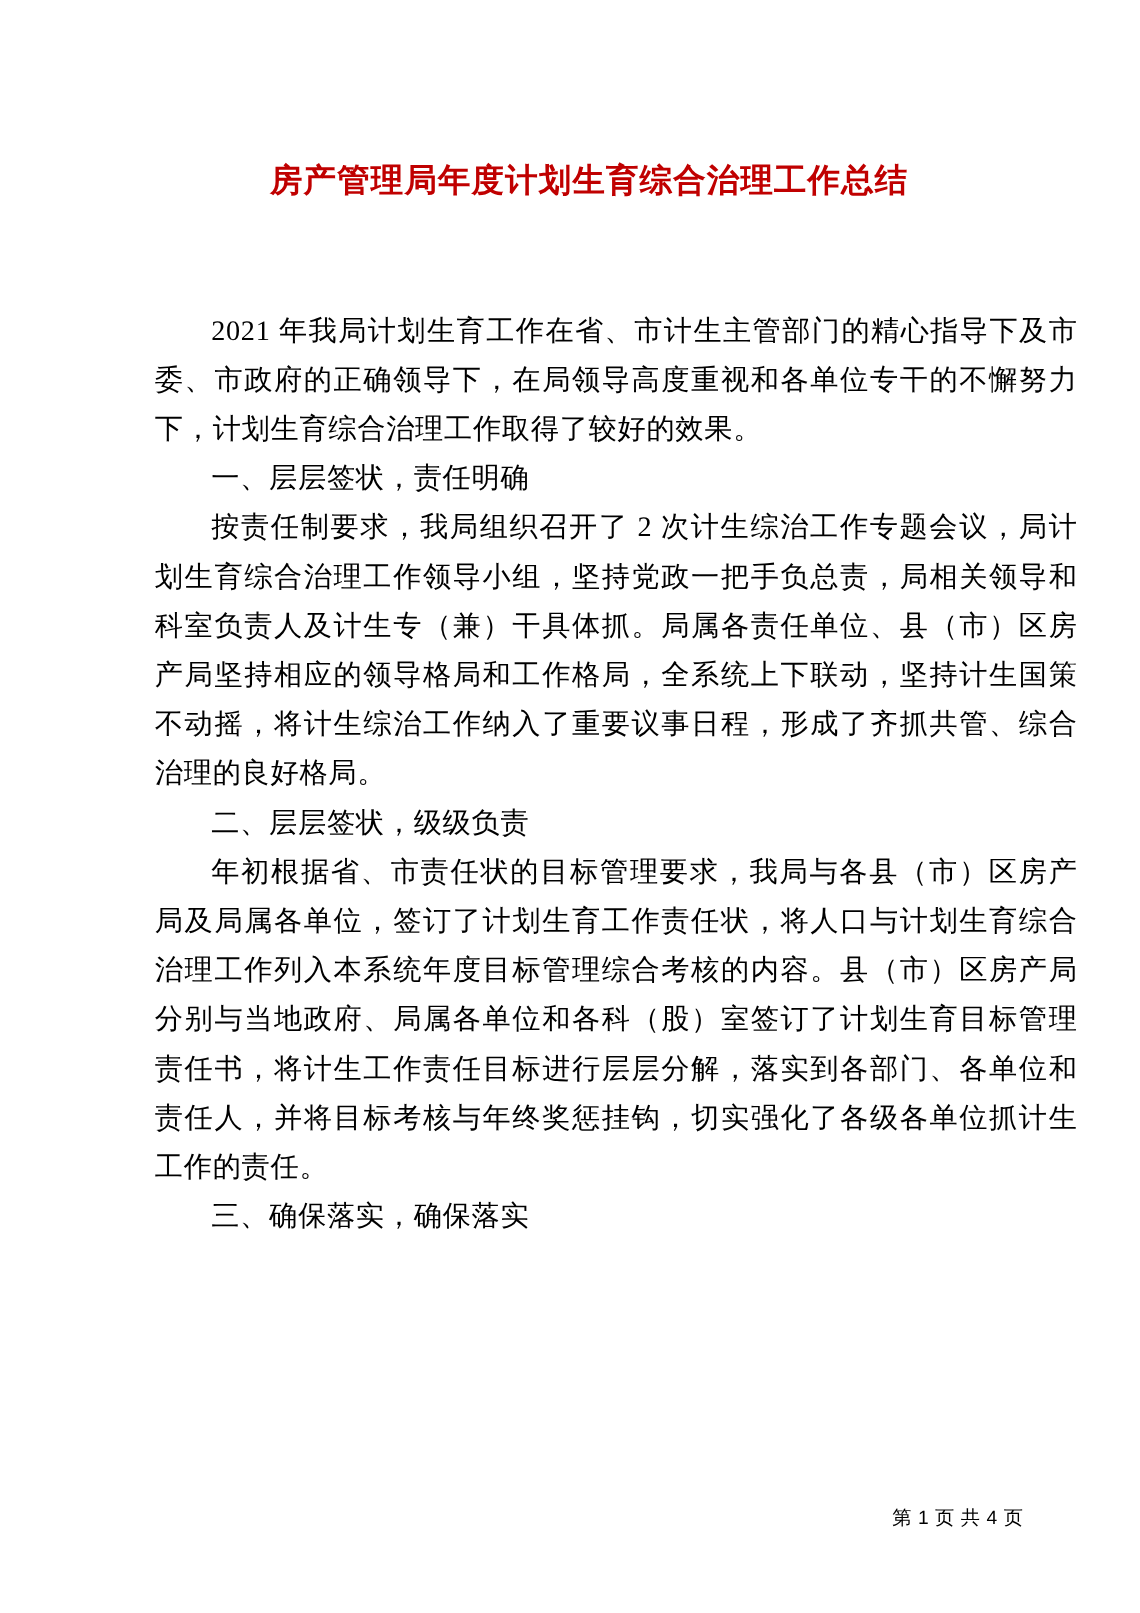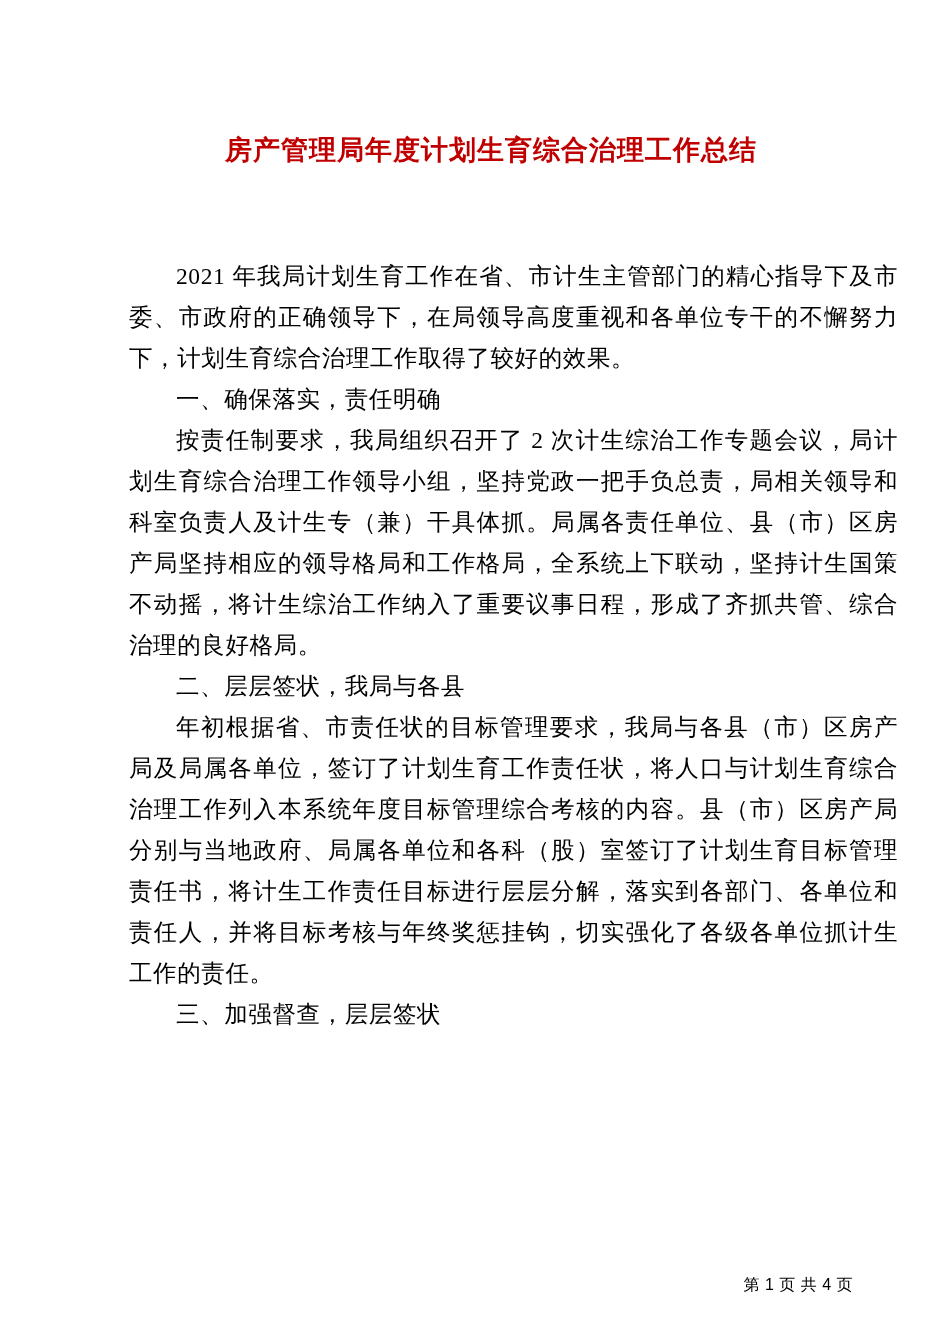--- a/index.html
+++ b/index.html
@@ -43,38 +43,38 @@
     font-size: 23.5px;
     line-height: 41px;
     text-indent: 2em;
     text-align: justify;
     letter-spacing: 0.6px;
     font-family: "Liberation Serif", "DejaVu Serif", serif;
   }
   .footer {
     position: absolute;
     right: 113px;
-    bottom: 48px;
+    bottom: 68px;
     font-size: 16px;
     font-family: "Liberation Sans", "DejaVu Sans", sans-serif;
     letter-spacing: 0.5px;
     color: #000000;
   }
 </style>
 </head>
 <body>
 
 <div class="page">
 
   <h1 class="doc-title">房产管理局年度计划生育综合治理工作总结</h1>
 
   <div class="body-wrap">
     <p class="para">2021 年我局计划生育工作在省、市计生主管部门的精心指导下及市委、市政府的正确领导下，在局领导高度重视和各单位专干的不懈努力下，计划生育综合治理工作取得了较好的效果。</p>
-    <p class="para">一、确保落实，责任明确</p>
+    <p class="para">一、层层签状，责任明确</p>
     <p class="para">按责任制要求，我局组织召开了 2 次计生综治工作专题会议，局计划生育综合治理工作领导小组，坚持党政一把手负总责，局相关领导和科室负责人及计生专（兼）干具体抓。局属各责任单位、县（市）区房产局坚持相应的领导格局和工作格局，全系统上下联动，坚持计生国策不动摇，将计生综治工作纳入了重要议事日程，形成了齐抓共管、综合治理的良好格局。</p>
-    <p class="para">二、层层签状，我局与各县</p>
+    <p class="para">二、层层签状，级级负责</p>
     <p class="para">年初根据省、市责任状的目标管理要求，我局与各县（市）区房产局及局属各单位，签订了计划生育工作责任状，将人口与计划生育综合治理工作列入本系统年度目标管理综合考核的内容。县（市）区房产局分别与当地政府、局属各单位和各科（股）室签订了计划生育目标管理责任书，将计生工作责任目标进行层层分解，落实到各部门、各单位和责任人，并将目标考核与年终奖惩挂钩，切实强化了各级各单位抓计生工作的责任。</p>
-    <p class="para">三、加强督查，层层签状</p>
+    <p class="para">三、确保落实，确保落实</p>
   </div>
 
   <div class="footer">第 1 页 共 4 页</div>
 
 </div>
 
 </body></html>

